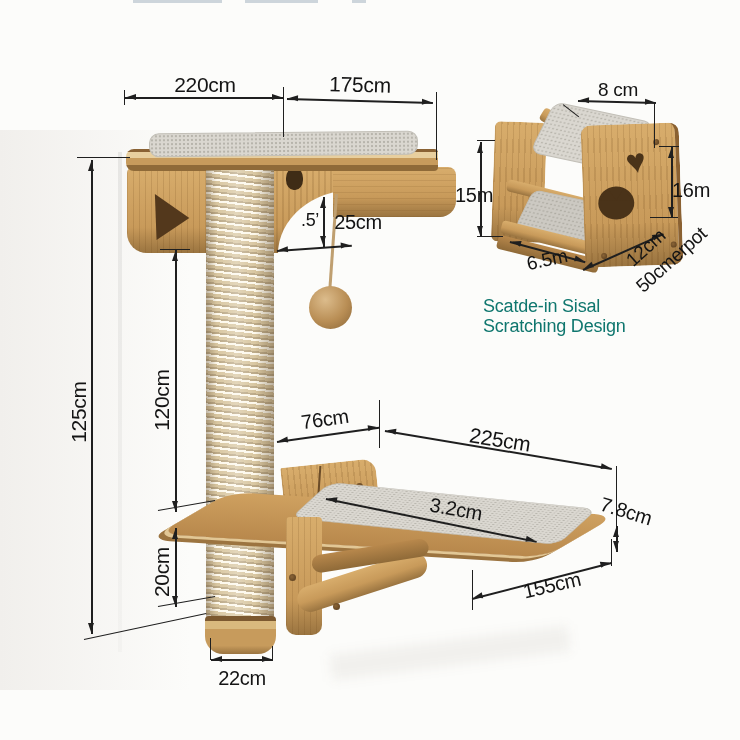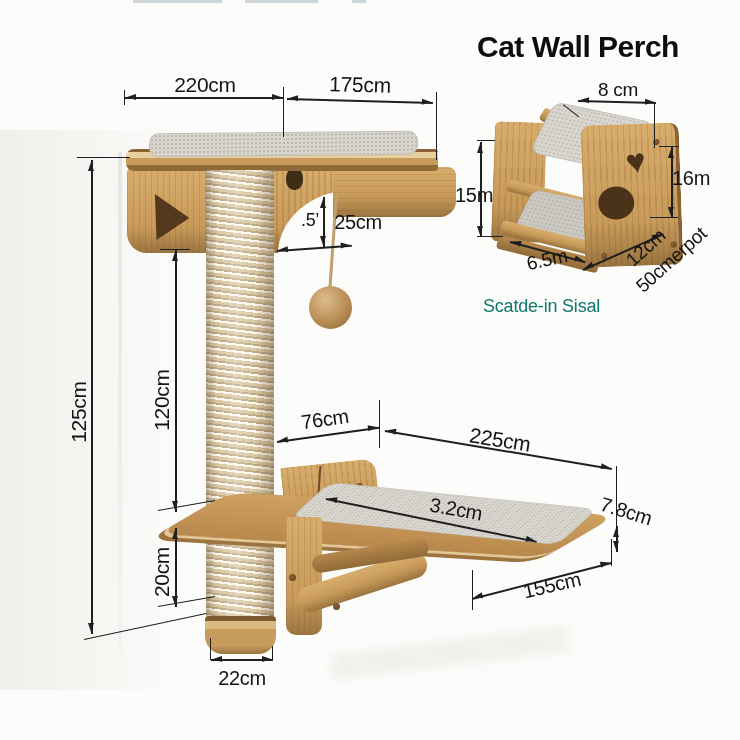--- a/index.html
+++ b/index.html
@@ -45,21 +45,20 @@
 
 <div id="canvas">
 
   <div class="artifact" style="left:133px;width:89px;"></div>
   <div class="artifact" style="left:245px;width:73px;"></div>
   <div class="artifact" style="left:352px;width:14px;"></div>
 
   <div class="abs" style="left:0;top:130px;width:190px;height:560px;background:linear-gradient(90deg,#f1efec,rgba(252,252,250,0));"></div>
   <div class="abs" style="left:118px;top:152px;width:4px;height:500px;background:linear-gradient(180deg,rgba(0,0,0,.07),rgba(0,0,0,.02));"></div>
 
-  <div class="title">Cat Wall Perch</div>
 
   <div class="abs grainv" style="left:127px;top:167px;width:206px;height:86px;border-radius:6px 6px 16px 20px;"></div>
   <div class="abs" style="left:149px;top:192px;width:42px;height:50px;background:#53381c;clip-path:polygon(14% 4%,96% 52%,18% 96%);"></div>
   <div class="screw" style="left:231px;top:194px;"></div>
   <div class="abs grainv" style="left:270px;top:167px;width:84px;height:86px;"></div>
   <div class="abs" style="left:278px;top:190px;width:76px;height:64px;background:var(--bg);border-top-left-radius:100% 100%;"></div>
   <div class="abs grainh" style="left:333px;top:167px;width:123px;height:50px;border-radius:0 8px 16px 0;"></div>
   <div class="abs" style="left:286px;top:168px;width:17px;height:22px;border-radius:45%;background:#3f2c16;"></div>
   <div class="abs ply" style="left:126px;top:149px;width:312px;height:22px;border-radius:8px 4px 4px 8px;"></div>
   <div class="abs cushion" style="left:149px;top:132px;width:269px;height:24px;border-radius:10px;transform:rotate(-0.6deg);"></div>
@@ -209,32 +208,33 @@
   <div class="tick" style="left:477px;top:140px;width:18px;"></div>
   <div class="tick" style="left:477px;top:236px;width:26px;"></div>
   <div class="dim" style="left:452px;top:185px;width:44px;">15m</div>
 
   <div class="dvline" style="left:671px;top:147px;height:71px;">
       <i class="ah u"></i>
       <i class="ah d"></i>
     </div>
   <div class="tick" style="left:659px;top:146px;width:20px;"></div>
   <div class="tick" style="left:650px;top:217px;width:28px;"></div>
-  <div class="dim" style="left:669px;top:168px;width:44px;">16m</div>
+  <div class="dim" style="left:669px;top:180px;width:44px;">16m</div>
 
   <div class="dline" style="left:510px;top:241px;width:78px;transform:rotate(15deg);">
       <i class="ah l"></i>
       <i class="ah r"></i>
     </div>
   <div class="dim" style="left:521px;top:250px;width:52px;font-size:19px;transform:rotate(-12deg);">6.5m</div>
 
   <div class="dline" style="left:583px;top:269px;width:88px;transform:rotate(-24deg);">
       <i class="ah l"></i>
       <i class="ah r"></i>
     </div>
   <div class="dim" style="left:616px;top:238px;width:60px;font-size:19px;transform:rotate(-42deg);">12cm</div>
   <div class="dim" style="left:614px;top:250px;width:115px;font-size:19px;transform:rotate(-42deg);">50cmerpot</div>
 
   <div class="spec">
     <div>Scatde-in Sisal</div>
+    <div>Scratching Design</div>
   </div>
 
 </div>
 
 </body></html>

